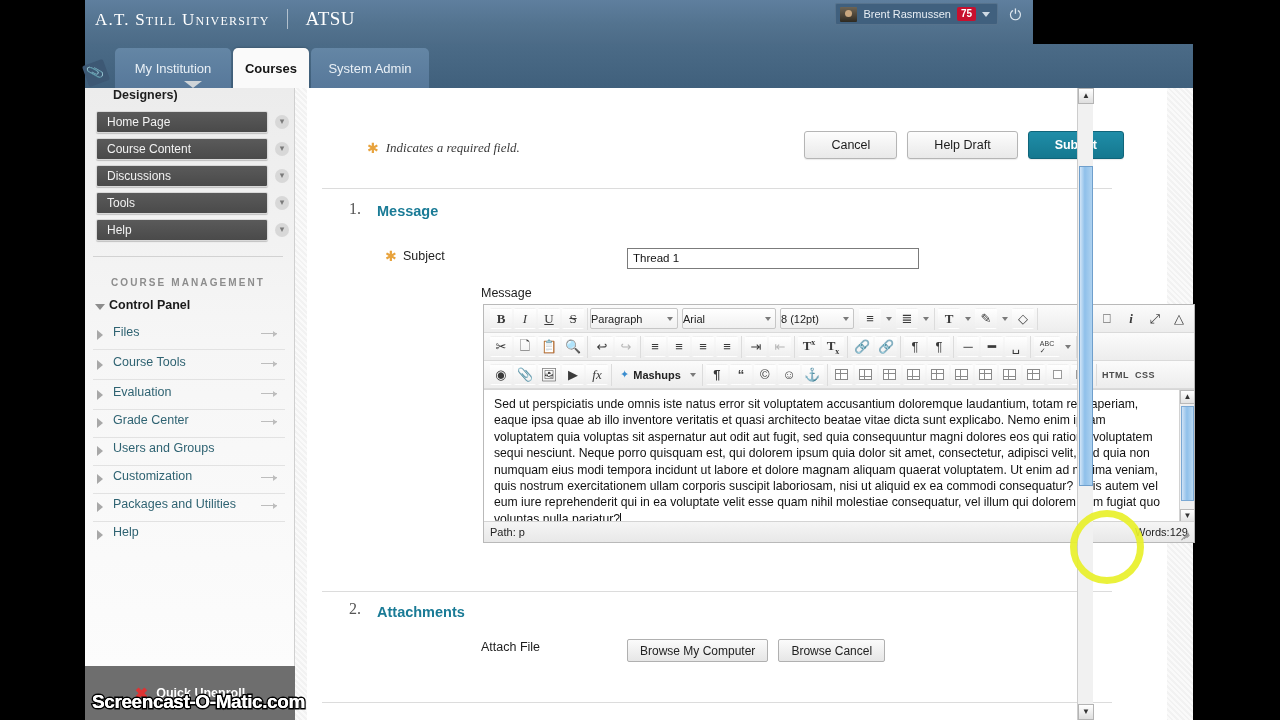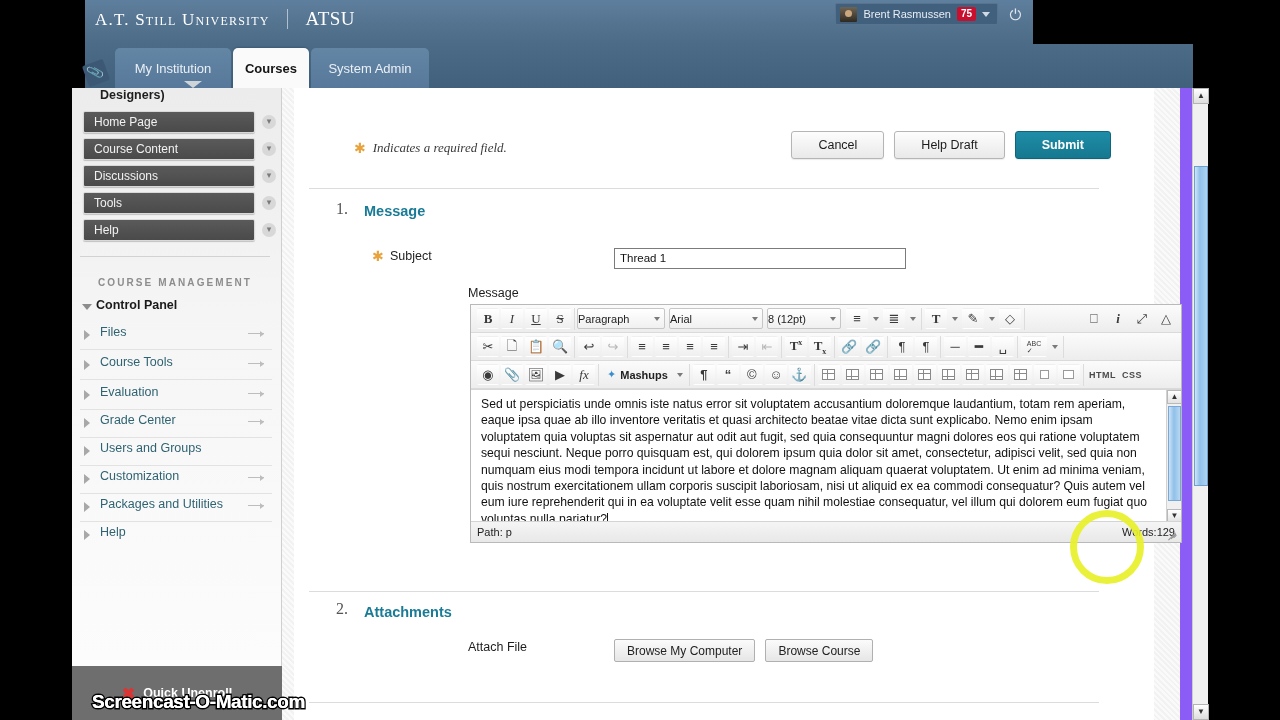--- a/index.html
+++ b/index.html
@@ -75,21 +75,21 @@
     border-left: 9px solid transparent; border-right: 9px solid transparent;
     border-top: 7px solid #cfd4d8;
   }
   .clipbtn {
     position: absolute; left: 85px; top: 62px; width: 22px; height: 22px;
     background: #3d5874; border-radius: 2px; color: #cfe0ef; font-size: 13px;
     text-align: center; line-height: 22px; transform: rotate(-20deg);
   }
 
   
-  .page { position: absolute; left: 72px; top: 88px; width: 1136px; height: 632px; background: #8b5cf6; }
+  .page { position: absolute; left: 85px; top: 88px; width: 1008px; height: 632px; background: #7f1d1d; }
   .pagebg {
     position:absolute; left:0; top:0; width:1108px; height:632px;
     background:
       repeating-linear-gradient(45deg, #f2f2f2 0 2px, #fafafa 2px 4px);
   }
 
   
   .leftnav {
     position: absolute; left: 0; top: 0; width: 210px; height: 632px;
     background: linear-gradient(to bottom,#ececec 0%, #f6f6f6 40%, #fdfdfd 100%);
@@ -640,21 +640,21 @@
       <div class="hr" style="top:503px;"></div>
 
       <div class="sec-num" style="left:42px; top:512px;">2.</div>
       <div class="sec-title" style="left:70px; top:516px;">Attachments</div>
       <div class="fld-label" style="left:174px; top:552px;">Attach File</div>
       <div class="attachbtns">
         <div class="btn2">
             <span>Browse My Computer</span>
           </div>
         <div class="btn2">
-            <span>Browse Course</span>
+            <span>Browse Cancel</span>
           </div>
       </div>
       <div class="hr" style="top:614px;"></div>
     </div>
 
     <div class="pagescroll">
       <div class="arw">▲</div>
       <div class="thumb"></div>
       <div class="arw bot">▼</div>
     </div>

